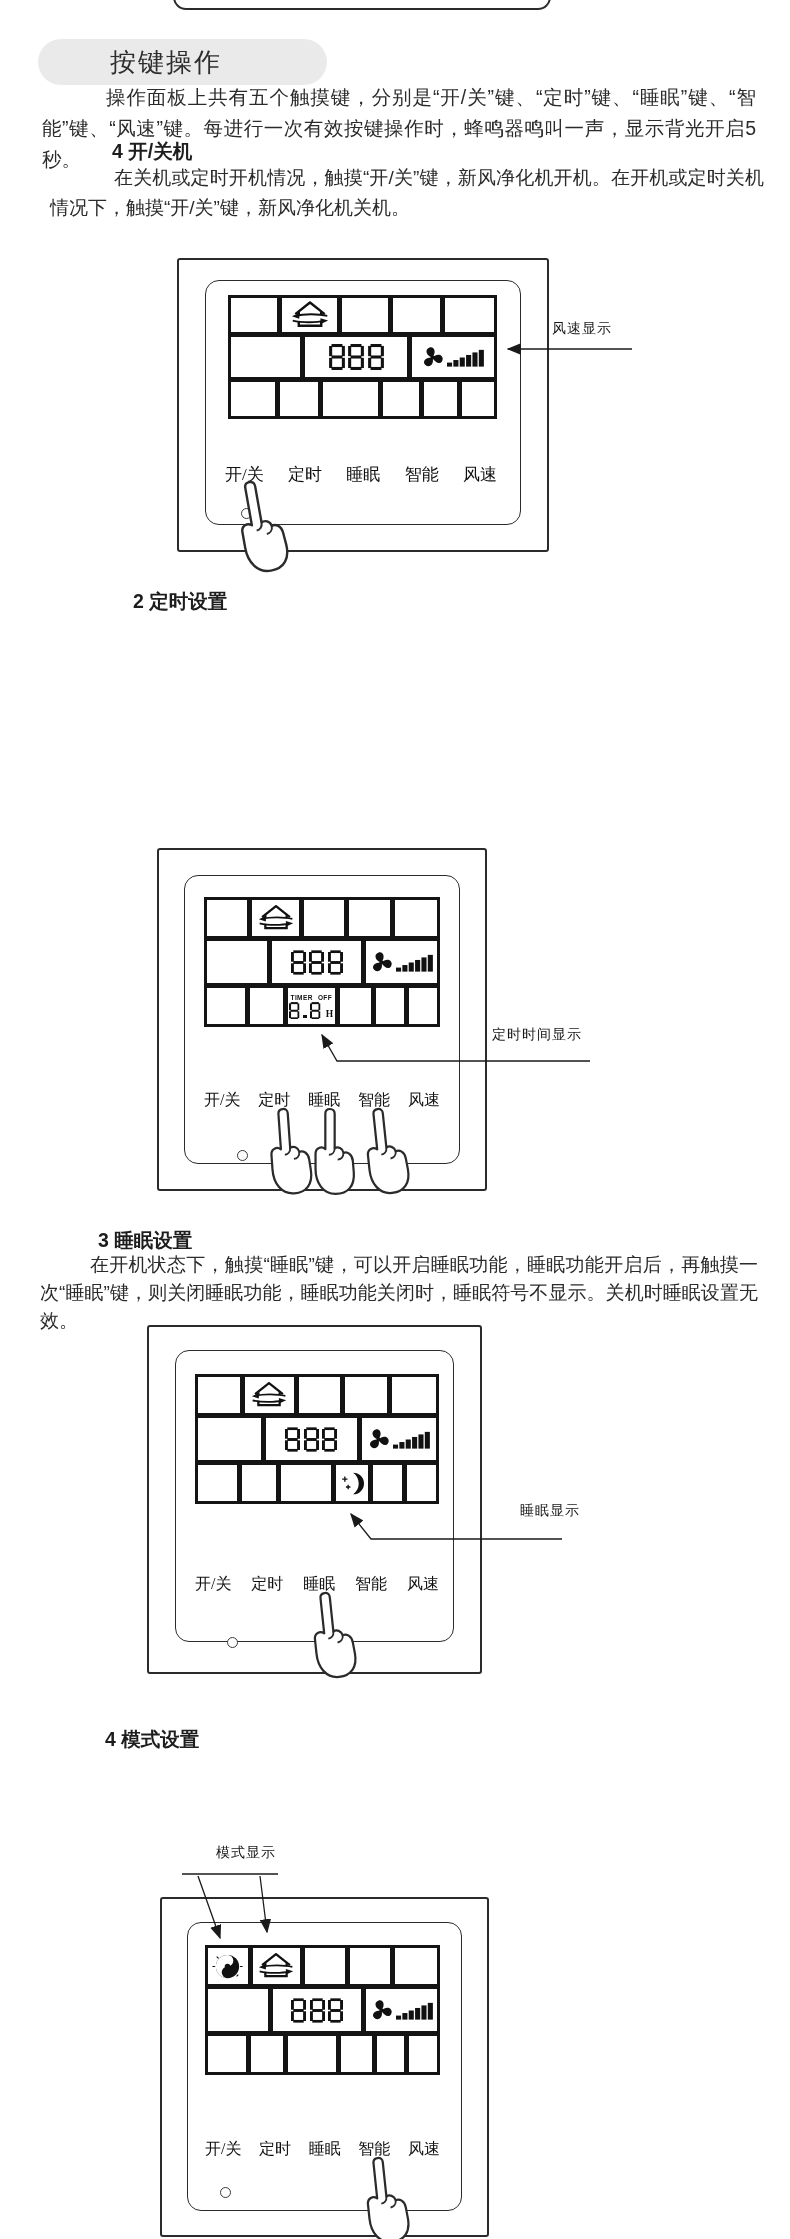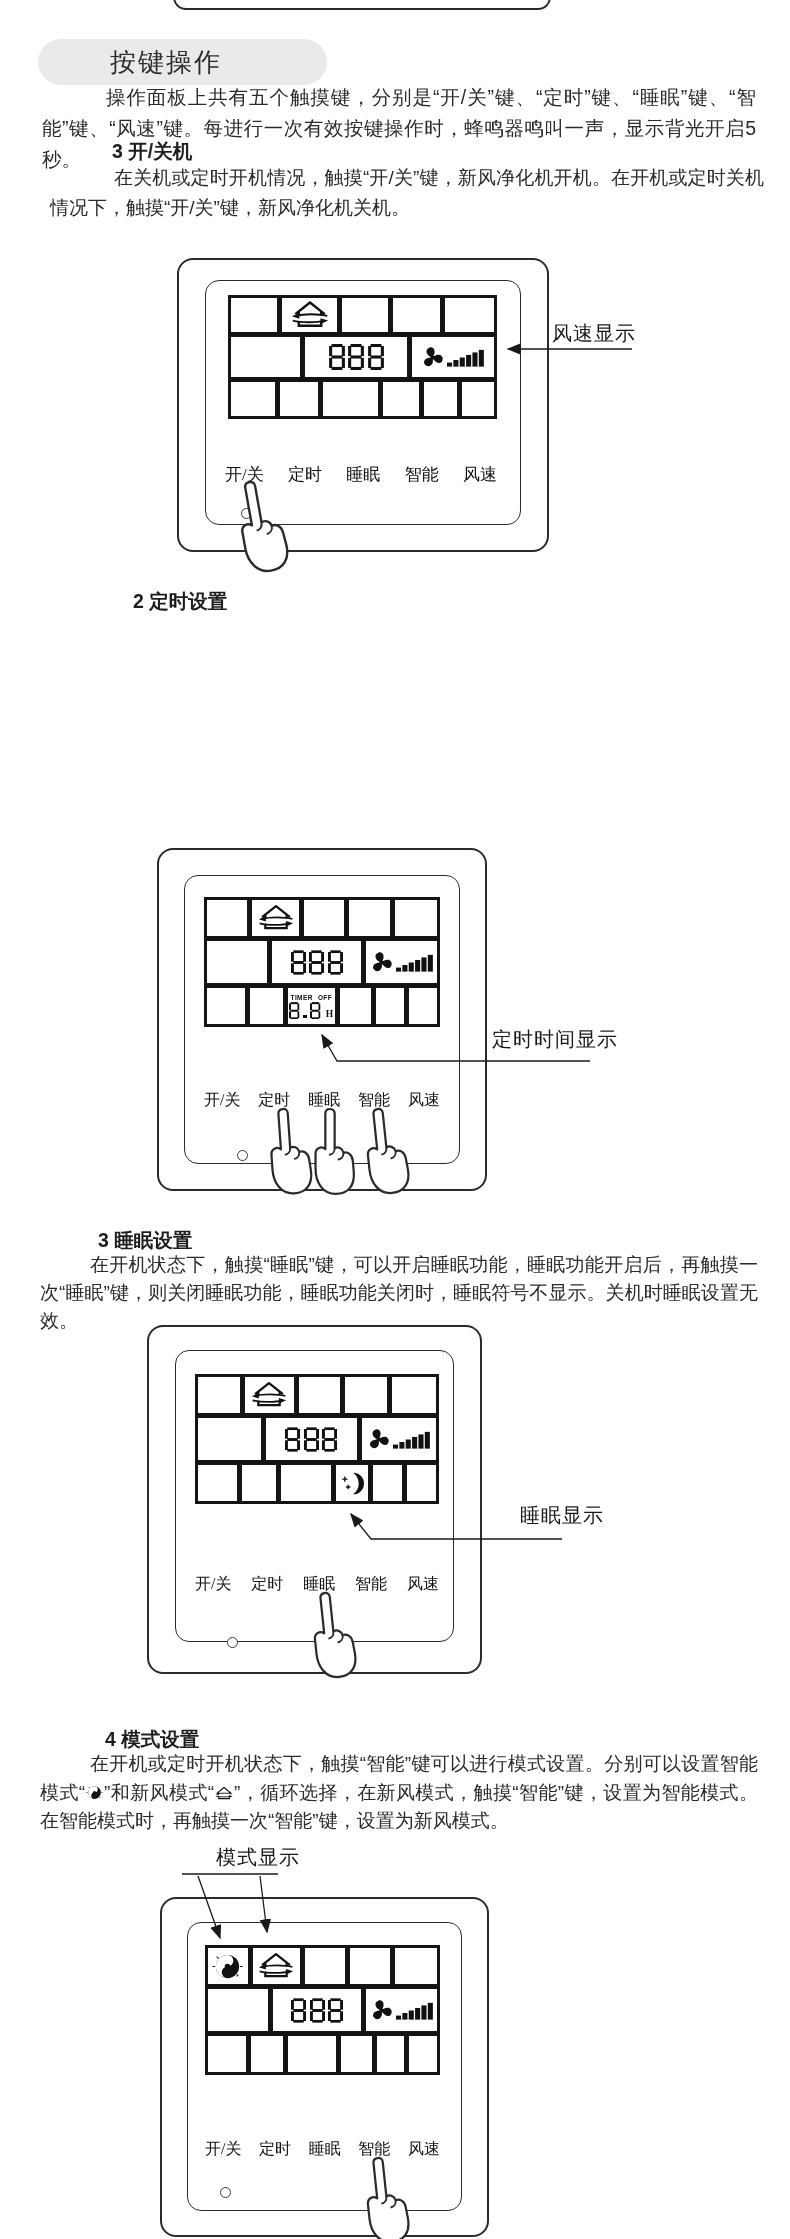--- a/index.html
+++ b/index.html
@@ -10,41 +10,41 @@
            border:2px solid #2b2b2b;border-radius:13px;background:#fff;}
   
   .pill{position:absolute;left:38px;top:39px;width:289px;height:46px;background:#eaeaea;
         border-radius:23px;display:flex;align-items:center;}
   .pill span{padding-left:72px;font-size:26px;letter-spacing:2px;color:#2d2d2d;}
   
   p.body{position:absolute;margin:0;color:#2b2b2b;font-size:19px;text-align:justify;}
   .shead{position:absolute;font-weight:bold;font-size:19.5px;color:#1d1d1d;white-space:nowrap;}
   .inl-ic{vertical-align:-2px;margin:0 1px;}
   
-  .fig{position:absolute;border:2px solid #2b2b2b;border-radius:16px;background:#fff;z-index:1;}
+  .fig{position:absolute;border:2px solid #2b2b2b;border-radius:3px;background:#fff;z-index:1;}
   .inner{position:absolute;border:1.6px solid #2b2b2b;border-radius:14px;background:#fff;}
   .pgrid{position:absolute;display:flex;flex-direction:column;gap:5px;background:#141414;
          border:3px solid #141414;box-sizing:border-box;}
   .prow{display:grid;gap:5px;background:#141414;}
   .cell{background:#fff;display:flex;align-items:center;justify-content:center;overflow:hidden;}
   .keys{position:absolute;display:flex;justify-content:space-between;
         font-family:"Liberation Serif",serif;font-size:16px;color:#101010;}
   .keys.big{font-size:17px;}
   .keys span{white-space:nowrap;}
   .dot{position:absolute;width:9px;height:9px;border:1.6px solid #3a3a3a;border-radius:50%;background:#fff;}
   .hand{position:absolute;z-index:6;}
   .segs{display:flex;align-items:flex-end;gap:3.5px;}
   .segdot{width:3.5px;height:3.5px;background:#111;margin-bottom:1px;}
   .tmrcell{display:flex;flex-direction:column;align-items:center;justify-content:center;width:100%;height:100%;}
   .tlbl{display:flex;justify-content:space-between;width:100%;box-sizing:border-box;
         padding:1px 3px 1px 3px;font-size:6.5px;font-weight:bold;letter-spacing:.4px;color:#111;}
   .tunit{font-family:"Liberation Serif",serif;font-size:9.5px;font-weight:bold;margin-left:1.5px;
          align-self:flex-end;color:#111;}
   .fanwrap{display:flex;align-items:center;gap:2px;}
-  .callout{position:absolute;font-family:"Liberation Serif",serif;font-size:20px;color:#181818;
+  .callout{position:absolute;font-family:"Liberation Serif",serif;font-size:14px;color:#181818;
            letter-spacing:1px;z-index:4;white-space:nowrap;}
   #lines{position:absolute;left:0;top:0;z-index:3;pointer-events:none;}
 </style>
 </head>
 <body>
 
 <svg width="0" height="0" style="position:absolute">
   <defs>
     <marker id="arrh" viewBox="0 0 10 8" refX="9" refY="4" markerWidth="11" markerHeight="9" orient="auto-start-reverse">
         <path d="M0 0 L10 4 L0 8 Z" fill="#1a1a1a"></path>
@@ -114,36 +114,29 @@
 <div id="page">
 
   <div class="remnant"></div>
 
   <div class="pill">
     <span>按键操作</span>
   </div>
 
   <p class="body" style="left:42px;top:82px;width:714px;text-indent:64px;line-height:31px;font-size:19.5px;">操作面板上共有五个触摸键，分别是“开/关”键、“定时”键、“睡眠”键、“智能”键、“风速”键。每进行一次有效按键操作时，蜂鸣器鸣叫一声，显示背光开启5秒。</p>
 
-  <div class="shead" style="left:112px;top:138px;">3 开/关机</div>
+  <div class="shead" style="left:112px;top:138px;">4 开/关机</div>
   <p class="body" style="left:50px;top:163px;width:714px;text-indent:64px;line-height:30px;">在关机或定时开机情况，触摸“开/关”键，新风净化机开机。在开机或定时关机情况下，触摸“开/关”键，新风净化机关机。</p>
 
   <div class="shead" style="left:133px;top:588px;">2 定时设置</div>
 
   <div class="shead" style="left:98px;top:1227px;">3 睡眠设置</div>
   <p class="body" style="left:40px;top:1251px;width:718px;text-indent:50px;line-height:28px;">在开机状态下，触摸“睡眠”键，可以开启睡眠功能，睡眠功能开启后，再触摸一次“睡眠”键，则关闭睡眠功能，睡眠功能关闭时，睡眠符号不显示。关机时睡眠设置无效。</p>
 
   <div class="shead" style="left:105px;top:1726px;">4 模式设置</div>
-  <p class="body" style="left:40px;top:1750px;width:718px;text-indent:50px;line-height:28.5px;">
-    <span>在开机或定时开机状态下，触摸“智能”键可以进行模式设置。分别可以设置智能模式“</span><svg class="inl-ic" width="17" height="17" viewBox="0 0 36 36">
-        <use href="#ic-smart"></use>
-      </svg><span>”和新风模式“</span><svg class="inl-ic" width="18" height="15" viewBox="0 0 44 36">
-        <use href="#ic-house"></use>
-      </svg><span>”，循环选择，在新风模式，触摸“智能”键，设置为智能模式。在智能模式时，再触摸一次“智能”键，设置为新风模式。</span>
-  </p>
 
   <div class="callout" style="left:552px;top:320px;">风速显示</div>
   <div class="callout" style="left:492px;top:1026px;">定时时间显示</div>
   <div class="callout" style="left:520px;top:1502px;">睡眠显示</div>
   <div class="callout" style="left:216px;top:1844px;">模式显示</div>
 
   <svg id="lines" width="790" height="2239">
     <g stroke="#1a1a1a" stroke-width="1.3" fill="none">
       <path d="M632 349 L508 349" marker-end="url(#arrh)"></path>
       <path d="M590 1061 L337 1061 L322 1035" marker-end="url(#arrh)"></path>

